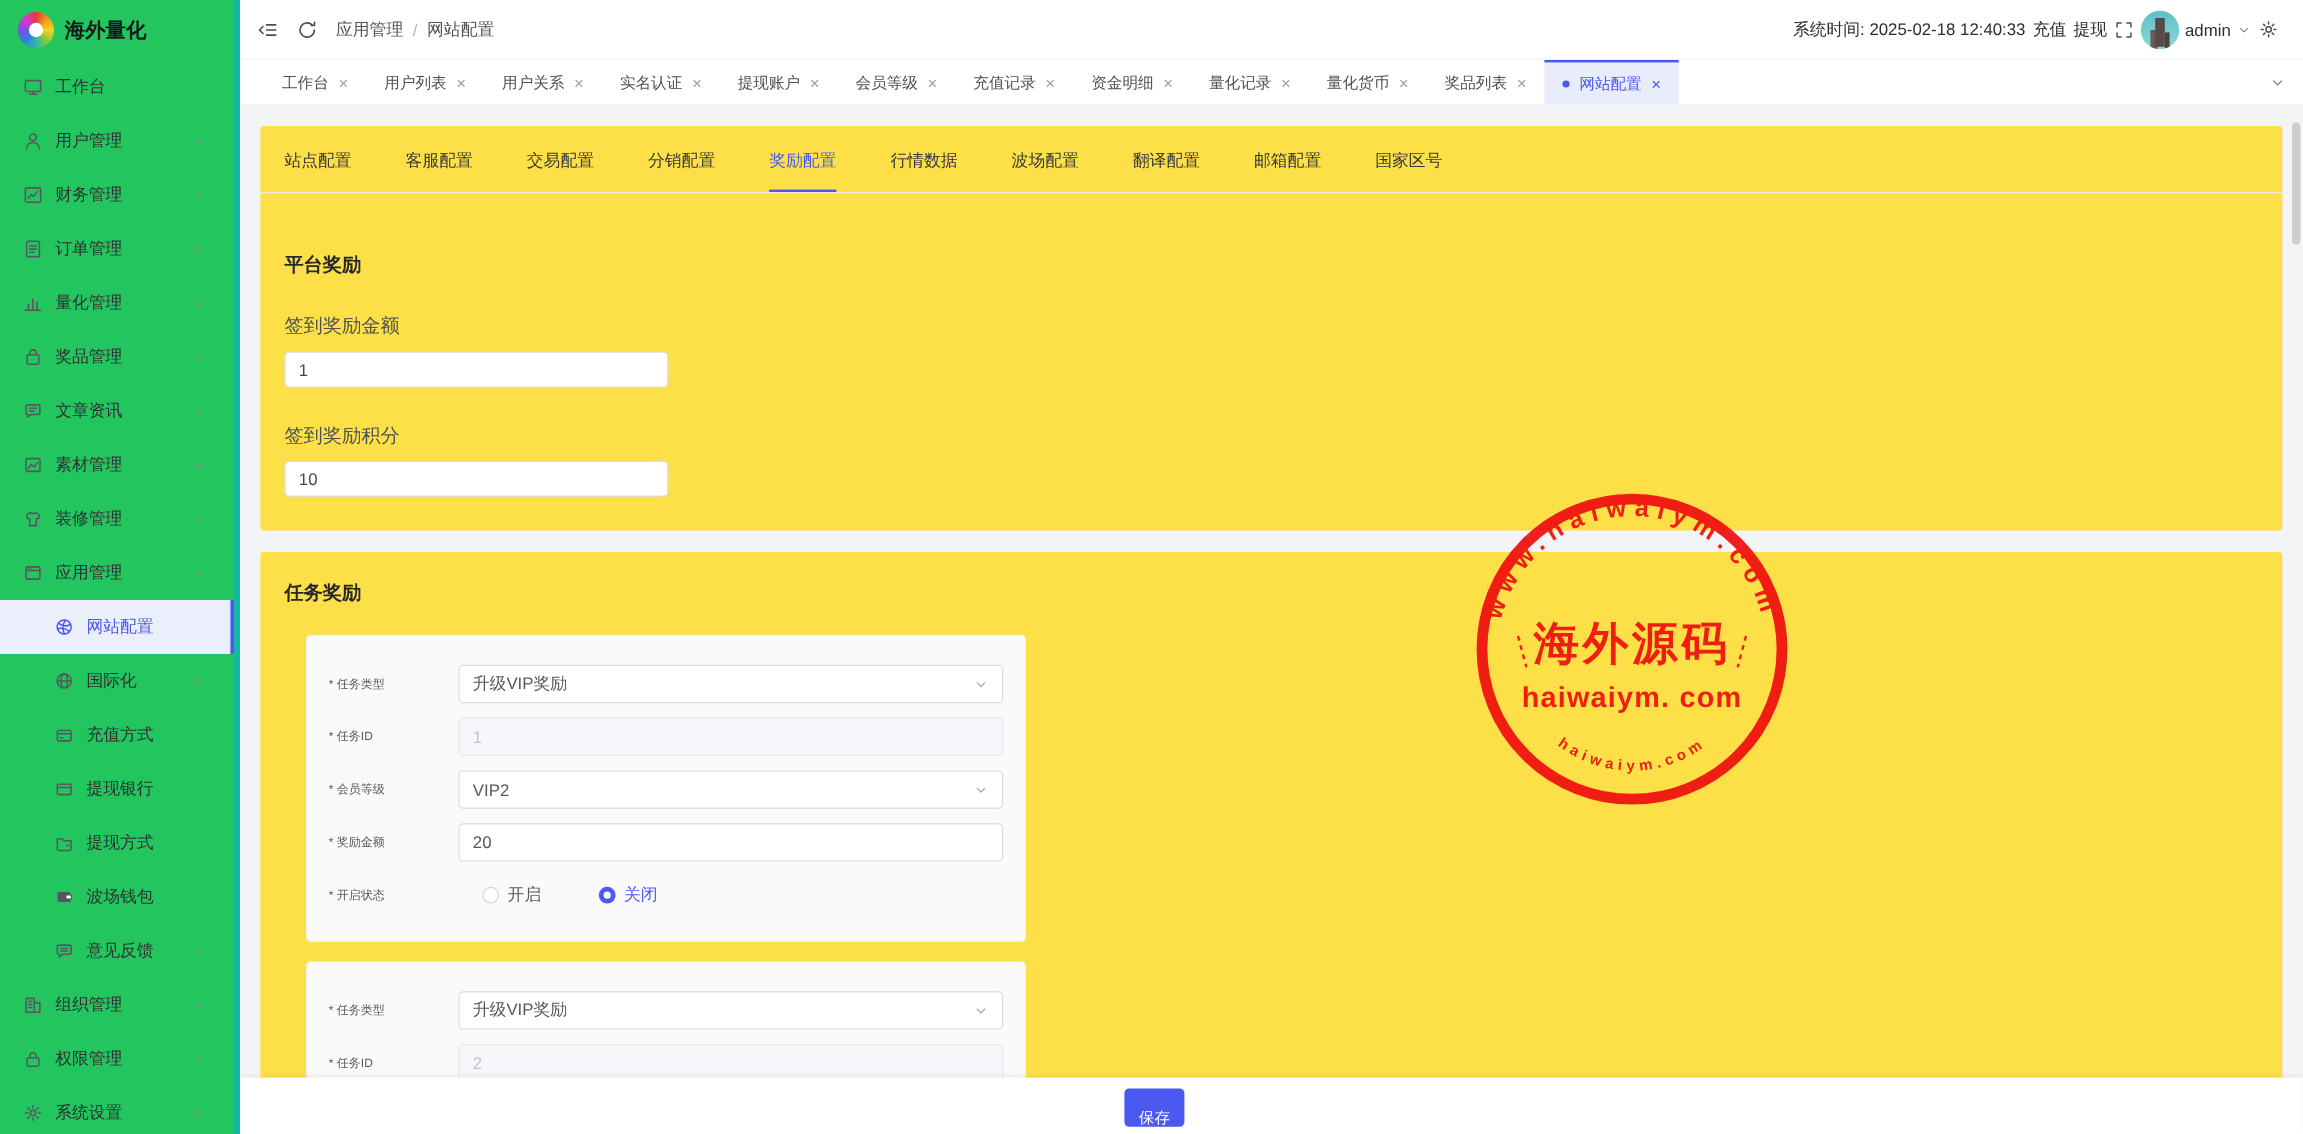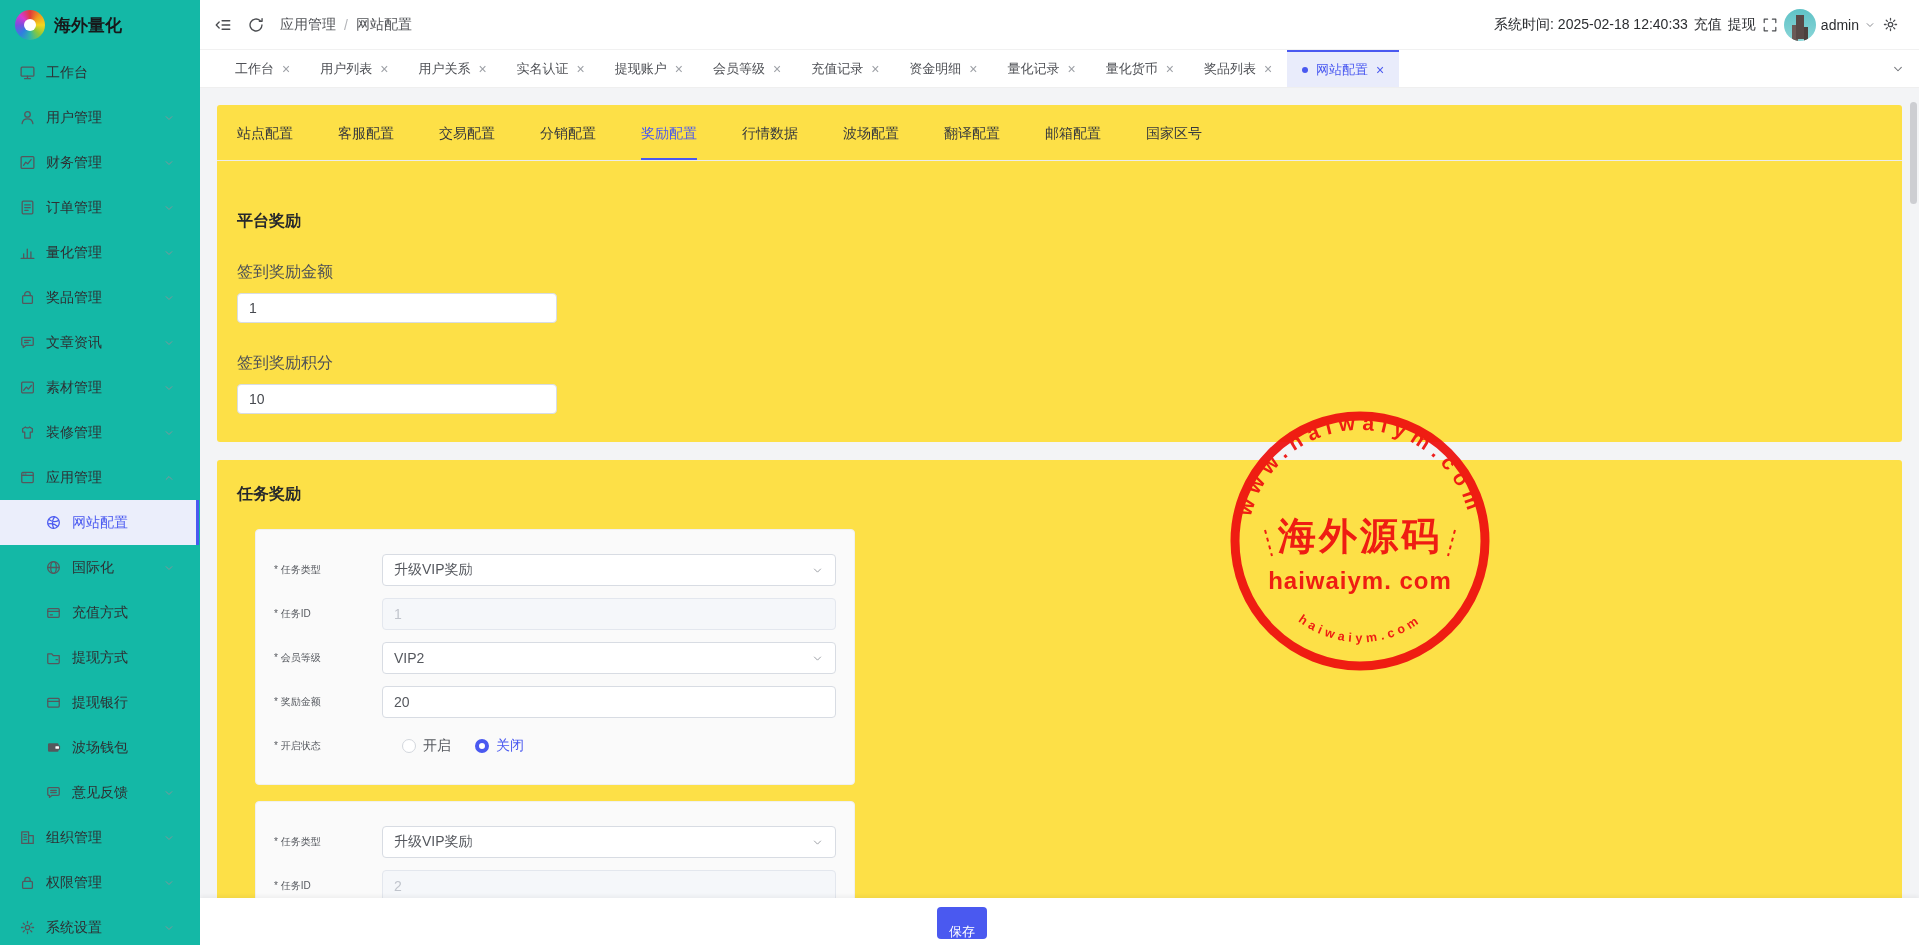--- a/index.html
+++ b/index.html
@@ -1,22 +1,22 @@
 <!DOCTYPE html>
 <html><head>
 <meta charset="utf-8">
 <style>
   * { box-sizing: border-box; }
   html,body { margin:0; width:1919px; height:945px; overflow:hidden;
     font-family:"Liberation Sans","DejaVu Sans",sans-serif; background:#fff; color:#303133; }
   .ic { display:block; }
 
   
-  .sidebar { position:absolute; left:0; top:0; width:200px; height:100%; background:#14b8a6;
-    border-right:1px solid #14b8a6; z-index:30; }
+  .sidebar { position:absolute; left:0; top:0; width:200px; height:100%; background:#22c55e;
+    border-right:5px solid #14b8a6; z-index:30; }
   .logo { display:flex; align-items:center; gap:9px; height:50px; padding-left:15px; cursor:pointer; }
   .logo-mark { width:30px; height:30px; border-radius:50%; position:relative; flex:none;
     background:conic-gradient(#e23a3a,#f09a1f,#f4d51f,#8bc83a,#2fb7a8,#2f7fe0,#7a4fe0,#d43ad0,#e23a3a); }
   .logo-mark::after { content:''; position:absolute; inset:9px; background:#fff; border-radius:50%; }
   .logo-text { font-size:17px; font-weight:bold; color:#17181a; white-space:nowrap; }
   .nav { position:absolute; top:50px; left:0; right:0; bottom:0; overflow:hidden; }
   .nitem { display:flex; align-items:center; height:45px; padding:0 14px 0 19px; font-size:14px;
     color:#2e3033; cursor:pointer; position:relative; white-space:nowrap; }
   .nitem .ic { width:17px; height:17px; margin-right:10px; color:#55575c; flex:none; }
   .nitem .chev { width:12px; height:12px; margin-left:auto; color:#8f9196; flex:none; }
@@ -73,21 +73,21 @@
     border-radius:4px; padding:24px 18px 10px; }
   .gbox + .gbox { margin-top:16px; }
   .frow { display:flex; align-items:center; margin-bottom:12px; height:32px; }
   .flabel { width:108px; font-size:10px; color:#55585e; flex:none; white-space:nowrap; }
   .ctl { width:456px; height:32px; background:#fff; border:1px solid #d8dce3; border-radius:4px;
     display:flex; align-items:center; padding:0 11px; font-size:14px; color:#55585e; position:relative;
     outline:none; font-family:inherit; }
   .ctl.select { cursor:pointer; }
   .ctl.select .chev { margin-left:auto; width:13px; height:13px; color:#9b9ea5; }
   .ctl.disabled { background:#f5f7fa; border-color:#e3e7ee; color:#c0c4cc; }
-  .radios { display:flex; align-items:center; gap:24px; font-size:14px; padding-left:20px; }
+  .radios { display:flex; align-items:center; gap:48px; font-size:14px; padding-left:20px; }
   .radio { display:flex; align-items:center; gap:7px; color:#55585e; cursor:pointer; }
   .rdot { width:14px; height:14px; border:1px solid #d3d7dd; border-radius:50%; background:#fff; flex:none; }
   .radio.checked { color:#4a59f0; }
   .radio.checked .rdot { border:4px solid #4a59f0; }
 
   
   .footer { position:absolute; left:200px; right:0; bottom:0; height:47px; background:#fff;
     box-shadow:0 -2px 4px rgba(0,0,0,.05); z-index:25; }
   .save { position:absolute; left:737px; top:9px; min-width:48px; height:30px; padding:16px 12px;
     background:#4a59f0; color:#fff; border:none; border-radius:4px; font-size:13px; cursor:pointer; font-family:inherit; }
@@ -222,31 +222,31 @@
       </div>
       <div class="nitem sub">
         <svg class="ic " viewBox="0 0 16 16" fill="none" stroke="currentColor" stroke-width="1.2" stroke-linecap="round" stroke-linejoin="round">
           <rect x="2.6" y="4.4" width="10.8" height="8.2" rx="1"></rect>
           <path d="M2.6 7h10.8M5 10.2h2"></path>
         </svg>
         <span>充值方式</span>
       </div>
       <div class="nitem sub">
         <svg class="ic " viewBox="0 0 16 16" fill="none" stroke="currentColor" stroke-width="1.2" stroke-linecap="round" stroke-linejoin="round">
+          <rect x="2.6" y="4.2" width="10.8" height="8.2" rx="1"></rect>
+          <path d="M2.6 6.9h10.8"></path>
+        </svg>
+        <span>提现银行</span>
+      </div>
+      <div class="nitem sub">
+        <svg class="ic " viewBox="0 0 16 16" fill="none" stroke="currentColor" stroke-width="1.2" stroke-linecap="round" stroke-linejoin="round">
           <path d="M2.6 4.6h3.8l1.4 1.6h5.6v6.6a1 1 0 0 1-1 1H3.6a1 1 0 0 1-1-1z"></path>
           <path d="M10.4 10h1.2"></path>
         </svg>
         <span>提现方式</span>
-      </div>
-      <div class="nitem sub">
-        <svg class="ic " viewBox="0 0 16 16" fill="none" stroke="currentColor" stroke-width="1.2" stroke-linecap="round" stroke-linejoin="round">
-          <rect x="2.6" y="4.2" width="10.8" height="8.2" rx="1"></rect>
-          <path d="M2.6 6.9h10.8"></path>
-        </svg>
-        <span>提现银行</span>
       </div>
       <div class="nitem sub">
         <svg class="ic " viewBox="0 0 16 16" fill="none" stroke="currentColor" stroke-width="1.2" stroke-linecap="round" stroke-linejoin="round">
           <path fill="currentColor" stroke="none" d="M2.8 5.2a1.2 1.2 0 0 1 1.2-1.2h7.6a1.2 1.2 0 0 1 1.2 1.2v.8h.8a.6.6 0 0 1 .6.6v2.8a.6.6 0 0 1-.6.6h-.8v.8a1.2 1.2 0 0 1-1.2 1.2H4a1.2 1.2 0 0 1-1.2-1.2z"></path>
           <rect x="9.8" y="6.9" width="3.4" height="2.2" rx=".5" fill="#fff" stroke="none"></rect>
         </svg>
         <span>波场钱包</span>
       </div>
       <div class="nitem sub">
         <svg class="ic " viewBox="0 0 16 16" fill="none" stroke="currentColor" stroke-width="1.2" stroke-linecap="round" stroke-linejoin="round">

